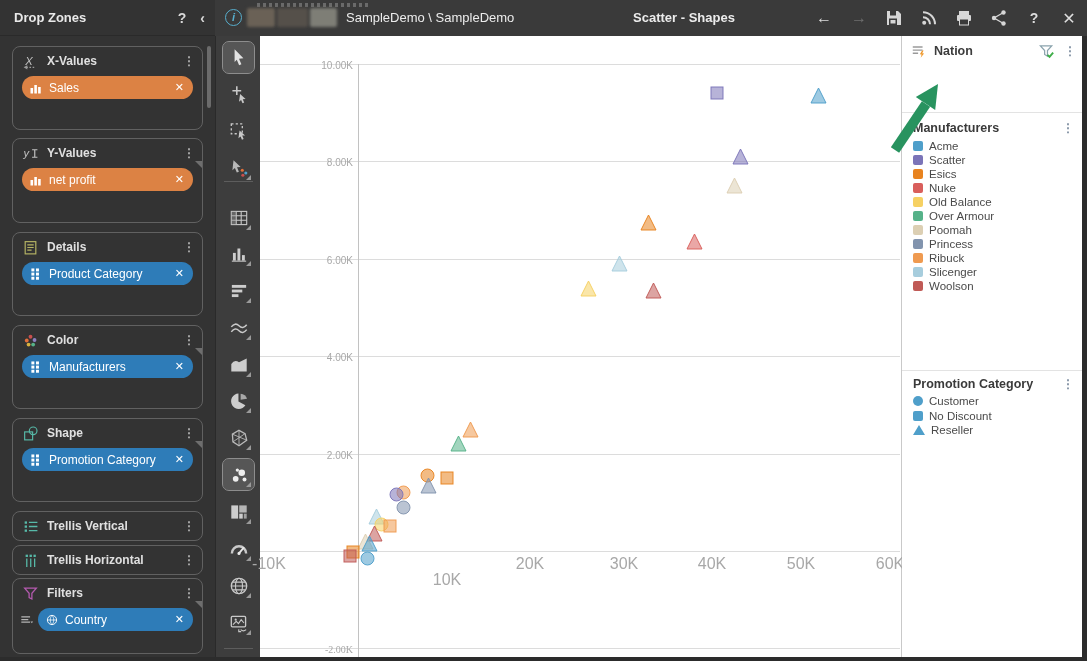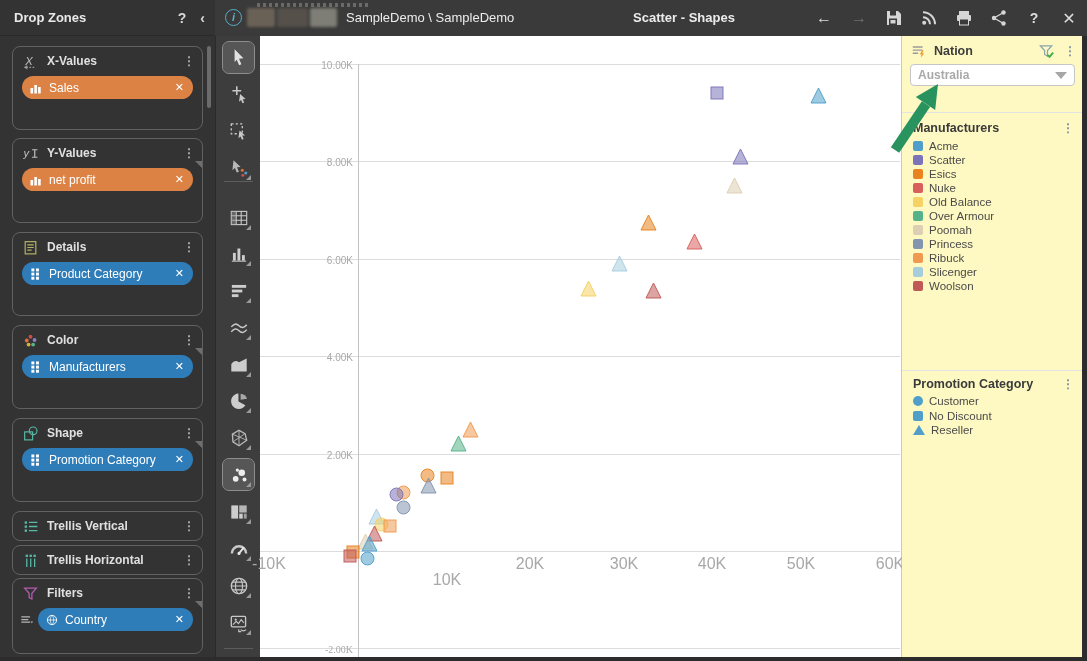--- a/index.html
+++ b/index.html
@@ -65,21 +65,21 @@
     border-right:1px solid #c9c9c9; }
   .chart-title { position:absolute; left:8px; top:4px; font-size:13.5px; color:#527e9b; }
   .plot { position:absolute; left:0; top:0; right:0; bottom:0; }
   .gridline { position:absolute; left:0; width:640px; height:1px; background:#dcdcdc; }
   .vaxis { position:absolute; width:1px; background:#c2c2c2; }
   .ytick { position:absolute; left:0; width:93px; text-align:right; font-size:10px; color:#a8a8a8; }
   .xtick { position:absolute; width:44px; text-align:center; font-size:16px; color:#a8a8a8; }
   .pt { position:absolute; }
 
   
-  .right-panel { position:absolute; left:902px; top:36px; width:180px; height:621px; background:#fef9c3; }
+  .right-panel { position:absolute; left:902px; top:36px; width:180px; height:621px; background:#ffffff; }
   .nation-head { position:absolute; left:9px; top:6px; right:6px; height:18px; display:flex; align-items:center; }
   .nh-ic { width:16px; height:16px; margin-right:7px; }
   .nation-label { font-size:12.5px; font-weight:bold; color:#3d3d3d; flex:1; }
   .funnel-ic { width:18px; height:17px; margin-right:8px; cursor:pointer; }
   .kebab.blue { color:#7d8da0; }
   .nation-select { position:absolute; left:8px; top:28px; width:165px; height:22px; border:1px solid #c6c6c6;
     border-radius:4px; display:flex; align-items:center; padding:0 7px; cursor:pointer; background:#fff; }
   .nation-value { color:#a9a9a9; font-weight:bold; font-size:12px; flex:1; }
   .dd-arrow { width:0; height:0; border-left:6px solid transparent; border-right:6px solid transparent;
     border-top:7px solid #a6a6a6; }
@@ -550,24 +550,20 @@
             <path d="M2 4.5h11 M2 8h11 M2 11.5h6" stroke="#9a9a9a" stroke-width="1.5"></path>
             <path d="M12.5 8.5 l-2.6 4.2 2 .2 -1 3.6 3.8-4.8 -2.1-.3 1.6-2.9 Z" fill="#f09a2e"></path>
           </svg></span>
       <span class="nation-label">Nation</span>
       <span class="funnel-ic" id="funnel-ic"><svg viewBox="0 0 18 18" width="100%" height="100%">
             <path d="M2 3h12 l-4.5 5 v6 l-3-1.8 V8 Z" fill="none" stroke="#8aa3ad" stroke-width="1.3"></path>
             <path d="M9.5 12.5 l2.2 2.2 3.8-4.5" fill="none" stroke="#3fae49" stroke-width="2"></path>
           </svg></span>
       <span class="kebab blue">⋮</span>
     </div>
-    <div class="nation-select">
-      <span class="nation-value">Australia</span>
-      <span class="dd-arrow"></span>
-    </div>
     <div class="rp-divider" style="top:76px"></div>
 
     <div class="rp-sec-head" style="top:84px">
       <span class="rp-sec-title">Manufacturers</span>
       <span class="kebab blue">⋮</span>
     </div>
     <div class="leg-list" id="mfr-list" style="top:103px">
         <div class="leg-item">
           <span class="sw" style="background:#4f9fca"></span>
           <span>Acme</span>

